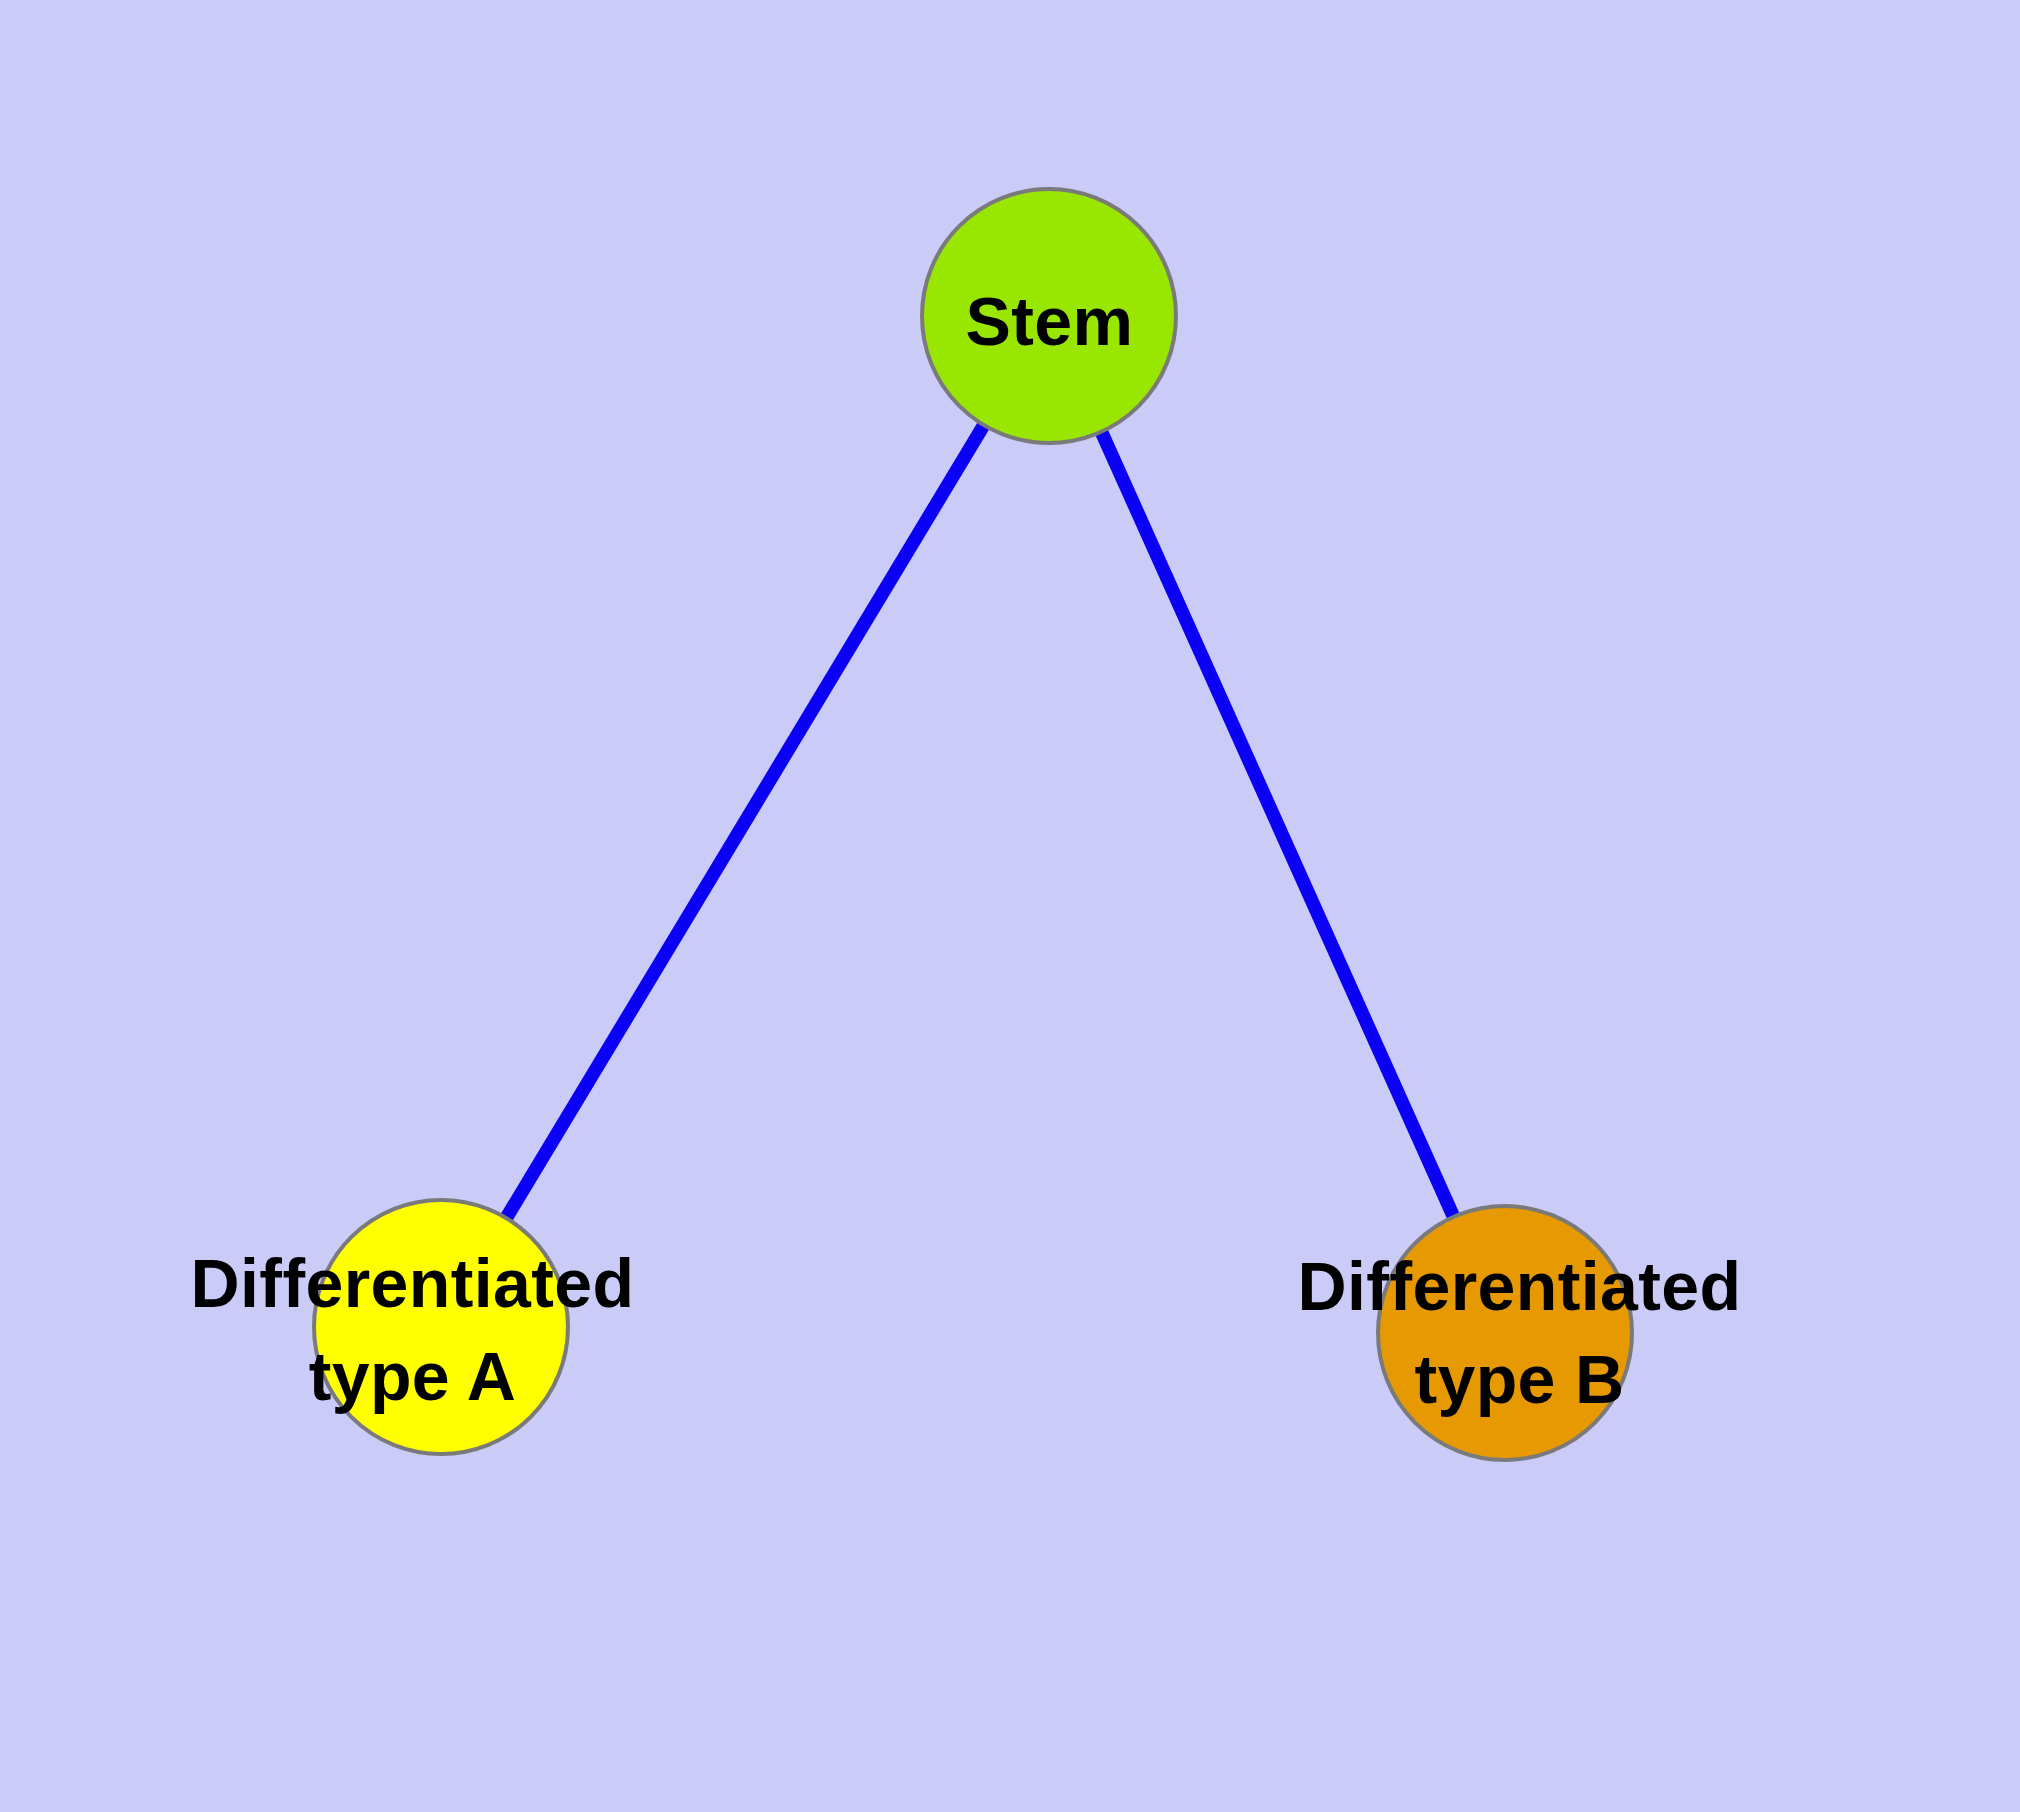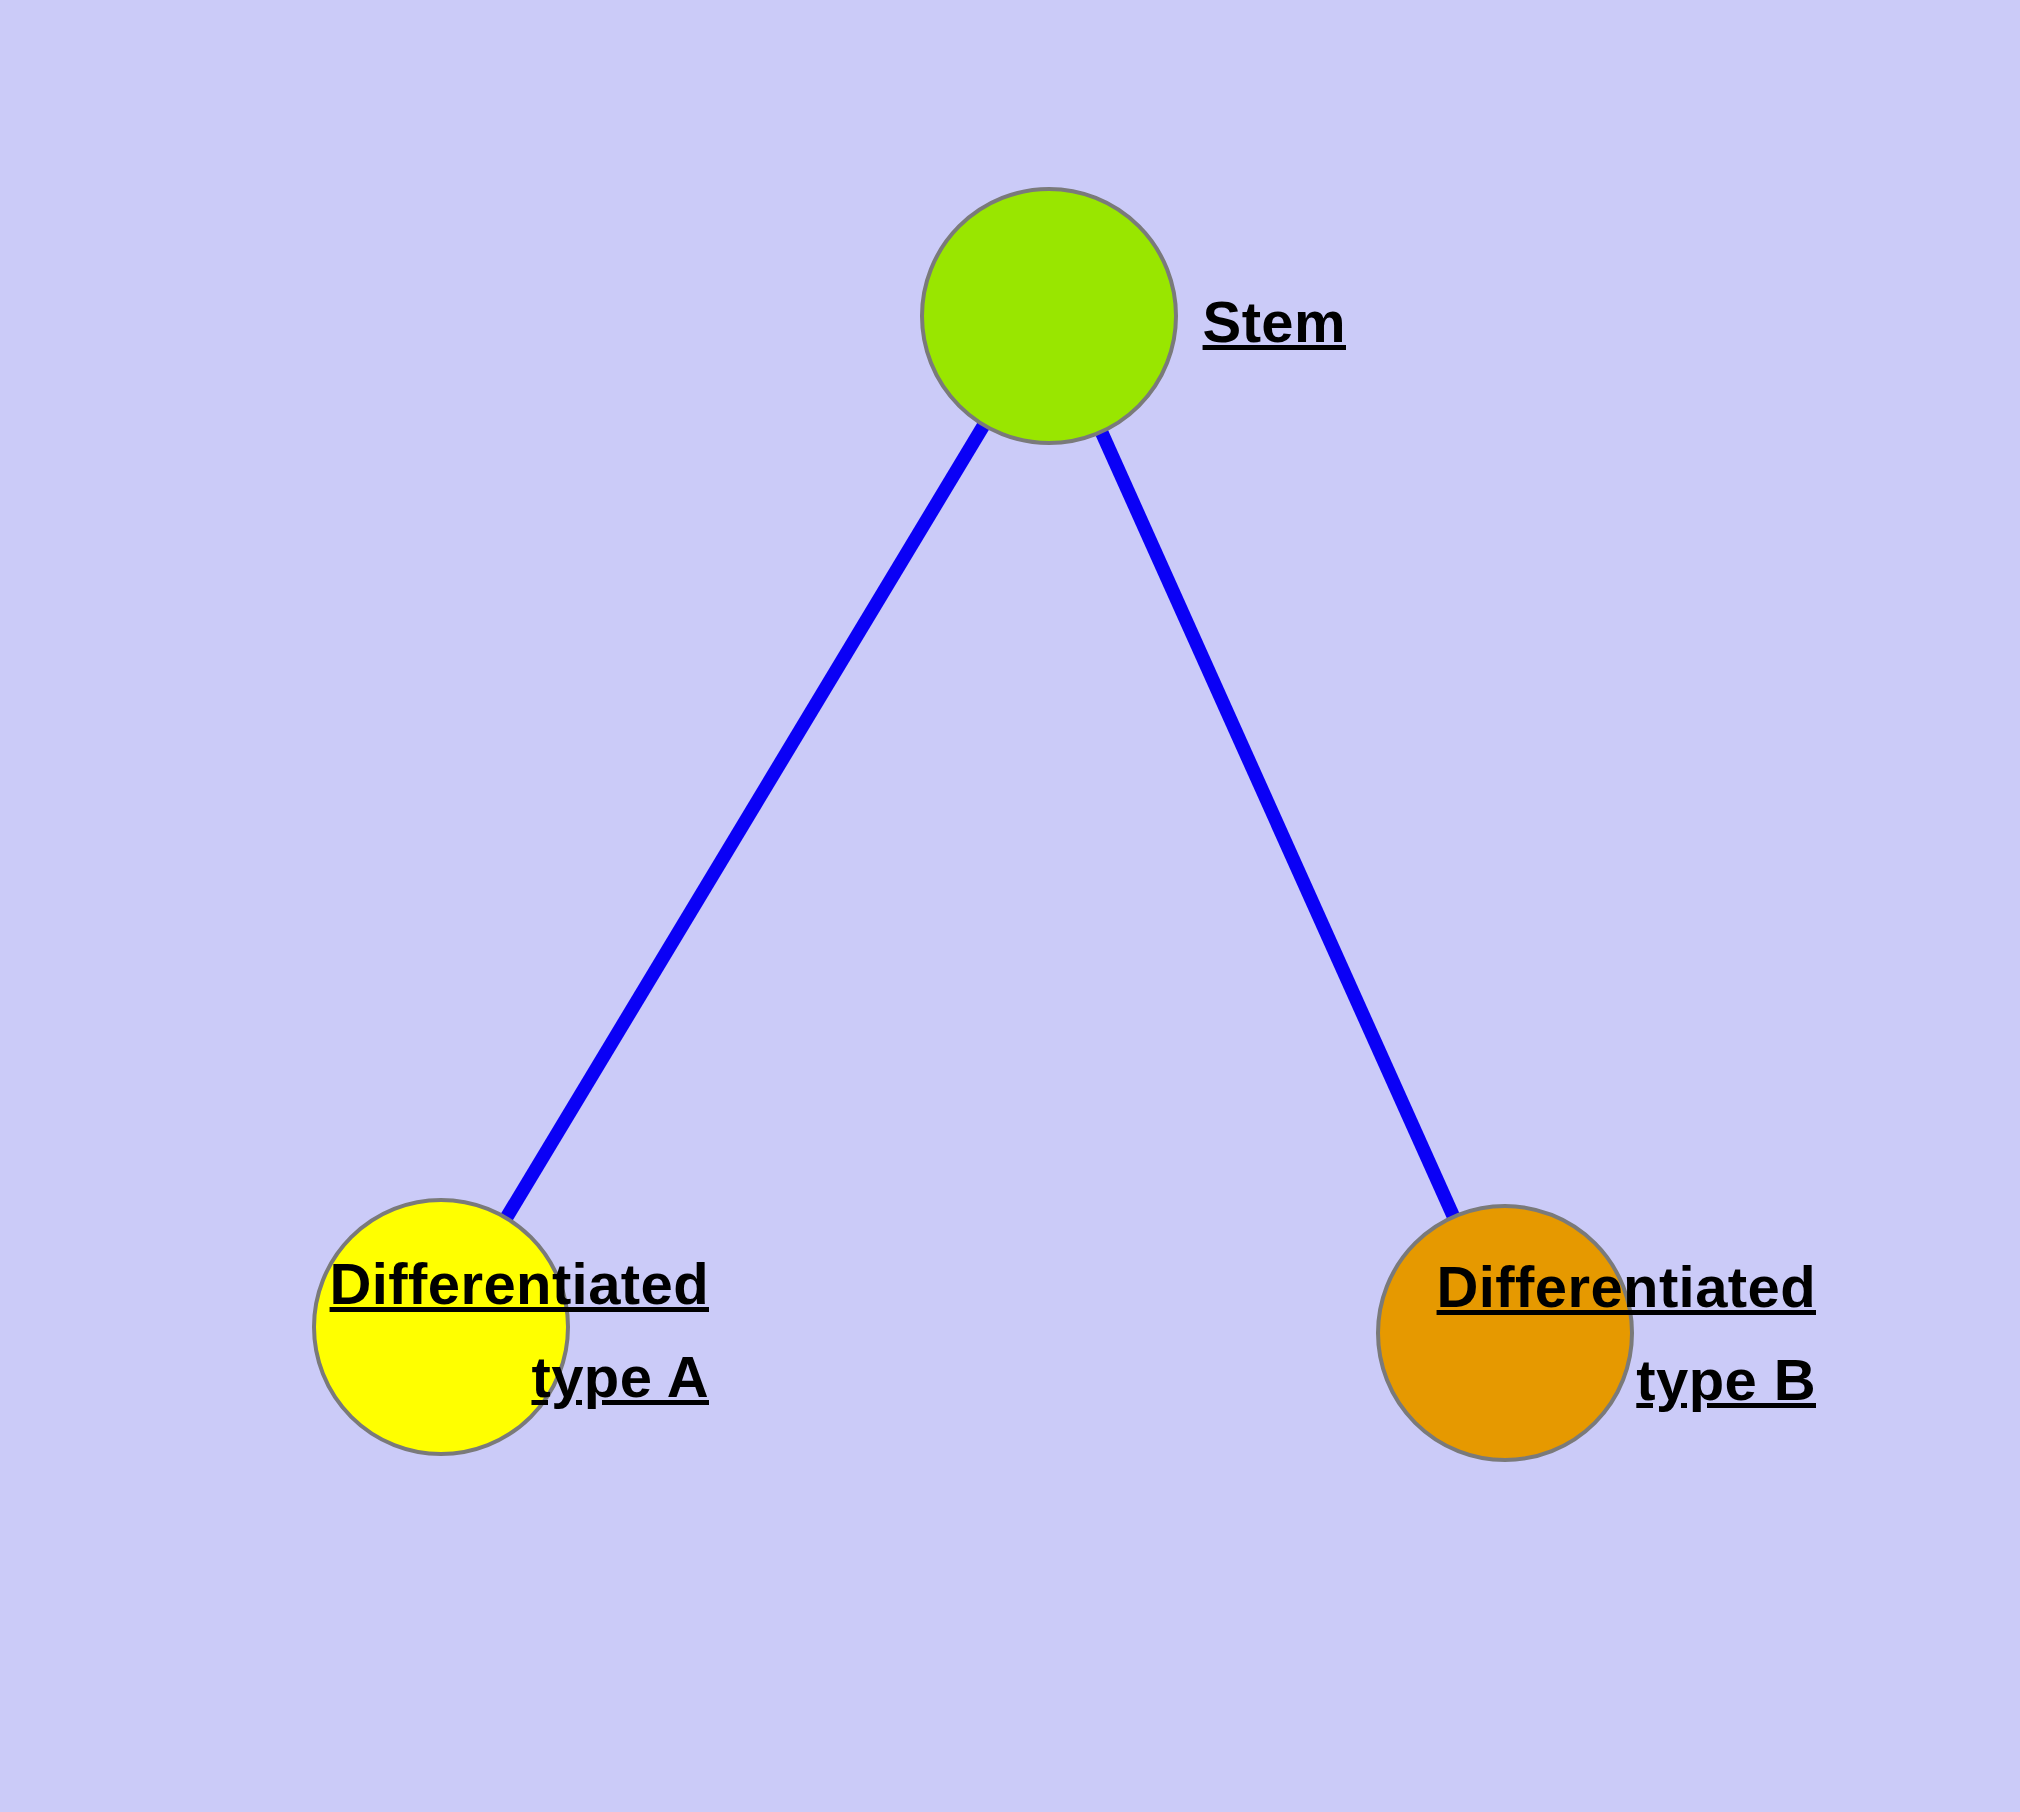--- a/index.html
+++ b/index.html
@@ -31,29 +31,28 @@
     box-sizing: border-box;
     border: 4.2px solid #7a7a7a;
     border-radius: 50%;
   }
   .node-stem   { left: 920px; top: 187px; }
   .node-type-a { left: 312px;  top: 1198px; }
   .node-type-b { left: 1376px; top: 1204px; }
   .node-label {
     position: absolute;
     width: 593px;
-    text-align: right;
+    text-align: center;
     font-family: "Liberation Sans", sans-serif;
     font-weight: bold;
-    font-size: 58px;
+    font-size: 68px;
     line-height: 93px;
     color: #000000;
     white-space: pre-line;
     letter-spacing: 0.4px;
-    text-decoration: underline;
   }
   .label-stem   { left: 753px;  top: 275px; }
   .label-type-a { left: 116px;  top: 1237px; }
   .label-type-b { left: 1223px; top: 1240px; }
 </style>
 </head>
 <body>
 
 <div class="canvas" style="background-color: rgb(203, 203, 248);">
 

